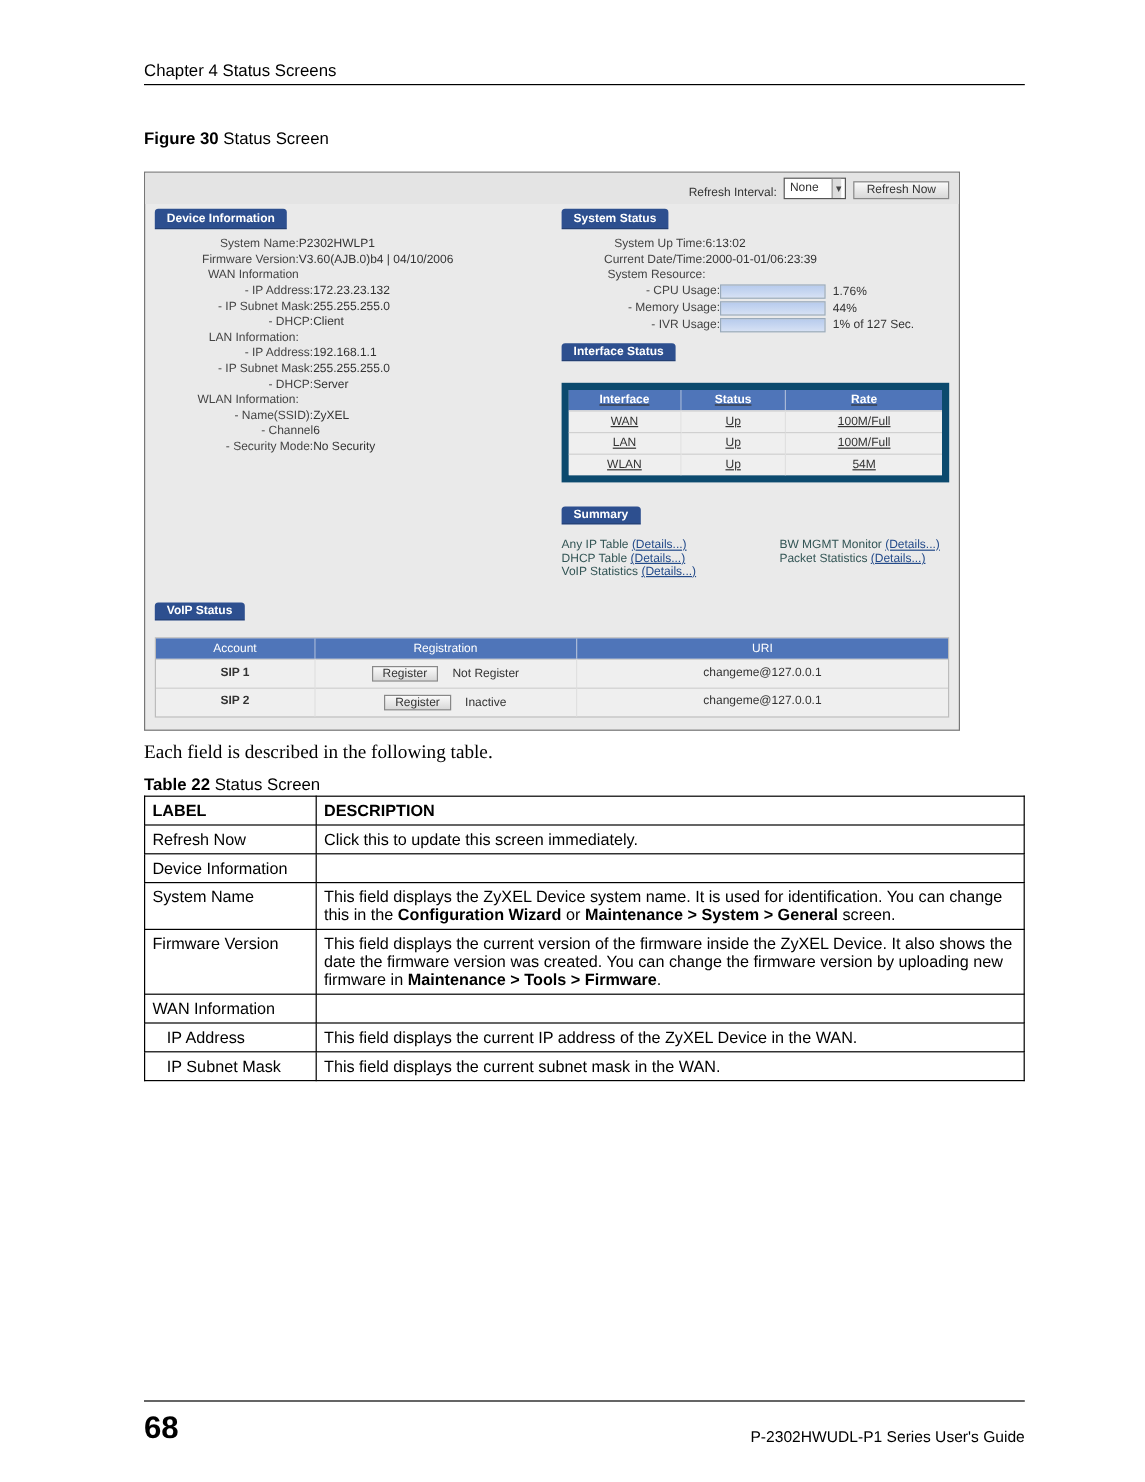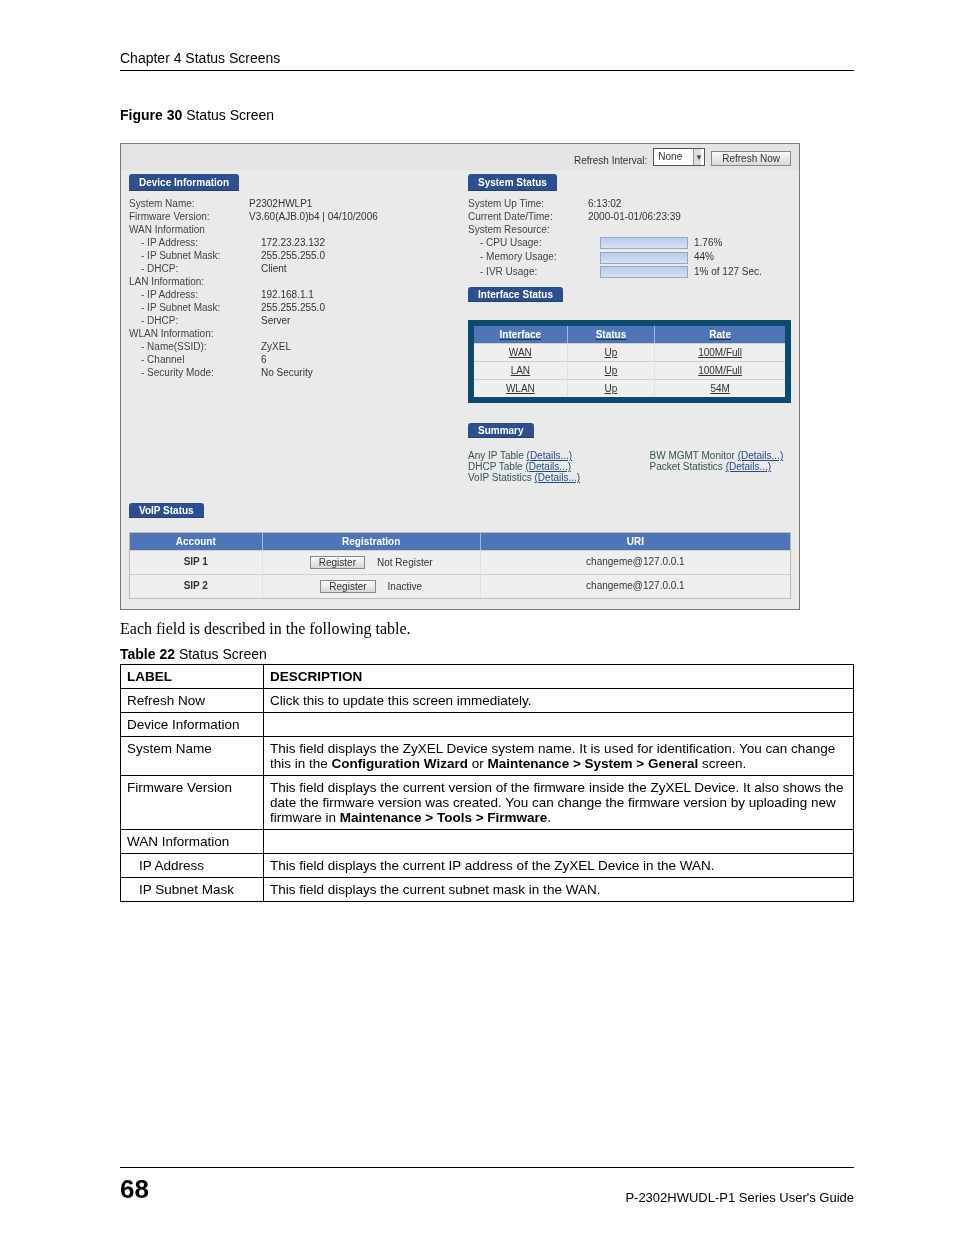--- a/index.html
+++ b/index.html
@@ -88,21 +88,21 @@
     font-weight: bold;
     font-size: 10px;
     padding: 3px 10px;
     border-radius: 3px 3px 0 0;
     box-shadow: inset 0 -1px 0 rgba(0,0,0,0.2);
     margin-bottom: 6px;
   }
   .pill.thin { padding: 2px 10px; }
 
   .kv { display: flex; padding: 1px 0; }
-  .kv .k { width: 120px; color: #444; }
+  .kv .k { width: 120px; color: #444; text-align: right; }
   .kv .v { color: #333; }
   .kv.indent .k { padding-left: 12px; width: 120px; }
   .kv .bar {
     width: 86px; height: 10px;
     background: linear-gradient(#b7cbed,#d6e1f4);
     display: inline-block;
     border: 1px solid #9ab;
     margin-right: 6px;
     vertical-align: middle;
   }
@@ -156,21 +156,21 @@
     border: 1px solid #bcbcbc;
     background: #efefef;
   }
   .voiptable .hdr, .voiptable .row {
     display: flex;
     text-align: center;
   }
   .voiptable .hdr > div {
     background: #4f75b9;
     color: #fff;
-    font-weight: bold;
+    font-weight: normal;
     padding: 3px 0;
     border-right: 1px solid #a8b8d7;
   }
   .voiptable .hdr > div:last-child { border-right: none; }
   .voiptable .row > div {
     padding: 5px 0;
     border-top: 1px solid #d0d0d0;
     border-right: 1px solid #e0e0e0;
   }
   .voiptable .row > div:last-child { border-right: none; }

